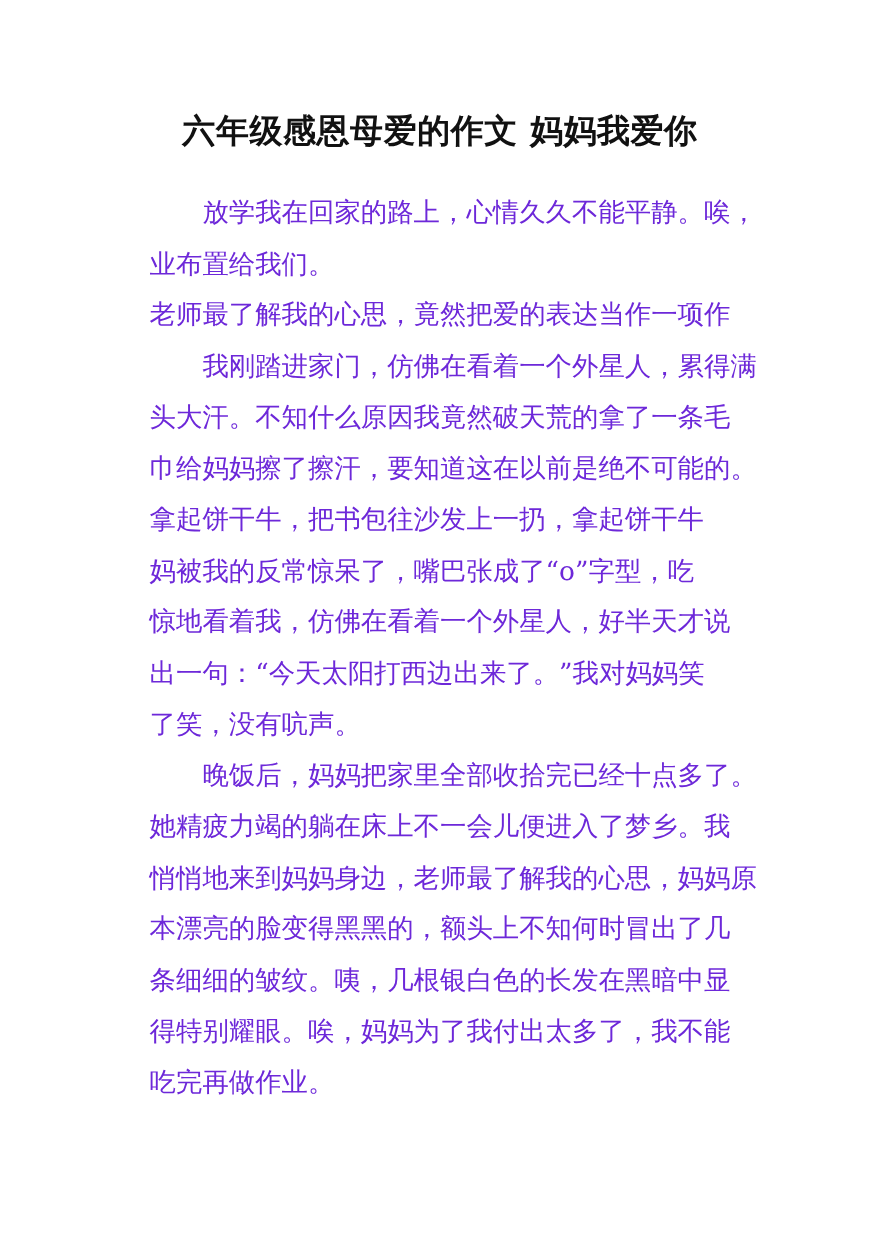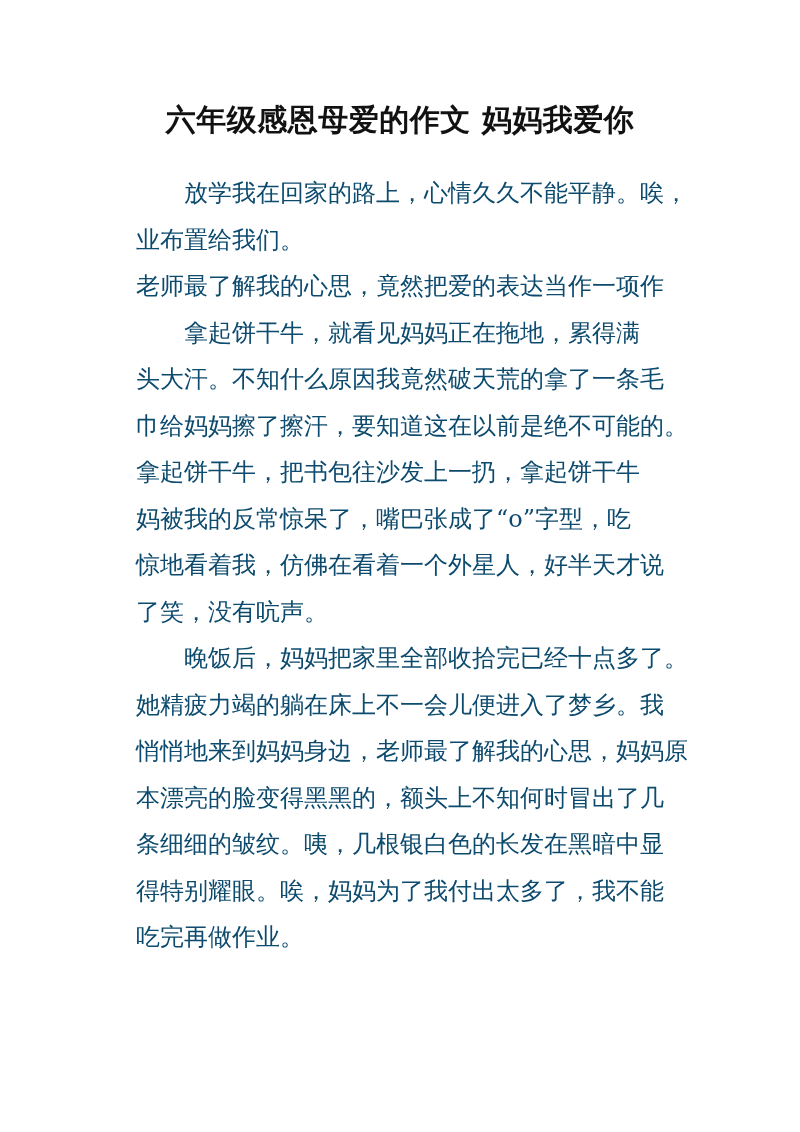--- a/index.html
+++ b/index.html
@@ -36,21 +36,21 @@
       letter-spacing: 0.5px;
     }
     .body-text {
       position: absolute;
       left: 136px;
       top: 170px;
       width: 536px;
       font-family: "DejaVu Serif", "Liberation Serif", serif;
       font-size: 24px;
       line-height: 46.5px;
-      color: #0c4a6e;
+      color: #6d28d9;
     }
     .para {
       margin: 0;
       text-indent: 48px;
       text-align: justify;
       word-break: break-all;
       line-break: anywhere;
     }
     .line {
       display: block;
@@ -67,26 +67,27 @@
   <h1 class="title" style="margin:0;">六年级感恩母爱的作文 妈妈我爱你</h1>
 
   <div class="body-text">
     <div class="para" style="text-indent:0;">
       <span class="line indent">放学我在回家的路上，心情久久不能平静。唉，</span>
       <span class="line">业布置给我们。</span>
       <span class="line">老师最了解我的心思，竟然把爱的表达当作一项作</span>
     </div>
 
     <div class="para" style="text-indent:0;">
-      <span class="line indent">拿起饼干牛，就看见妈妈正在拖地，累得满</span>
+      <span class="line indent">我刚踏进家门，仿佛在看着一个外星人，累得满</span>
       <span class="line">头大汗。不知什么原因我竟然破天荒的拿了一条毛</span>
       <span class="line">巾给妈妈擦了擦汗，要知道这在以前是绝不可能的。</span>
       <span class="line">拿起饼干牛，把书包往沙发上一扔，拿起饼干牛</span>
       <span class="line">妈被我的反常惊呆了，嘴巴张成了“o”字型，吃</span>
       <span class="line">惊地看着我，仿佛在看着一个外星人，好半天才说</span>
+      <span class="line">出一句：“今天太阳打西边出来了。”我对妈妈笑</span>
       <span class="line">了笑，没有吭声。</span>
     </div>
 
     <div class="para" style="text-indent:0;">
       <span class="line indent">晚饭后，妈妈把家里全部收拾完已经十点多了。</span>
       <span class="line">她精疲力竭的躺在床上不一会儿便进入了梦乡。我</span>
       <span class="line">悄悄地来到妈妈身边，老师最了解我的心思，妈妈原</span>
       <span class="line">本漂亮的脸变得黑黑的，额头上不知何时冒出了几</span>
       <span class="line">条细细的皱纹。咦，几根银白色的长发在黑暗中显</span>
       <span class="line">得特别耀眼。唉，妈妈为了我付出太多了，我不能</span>

